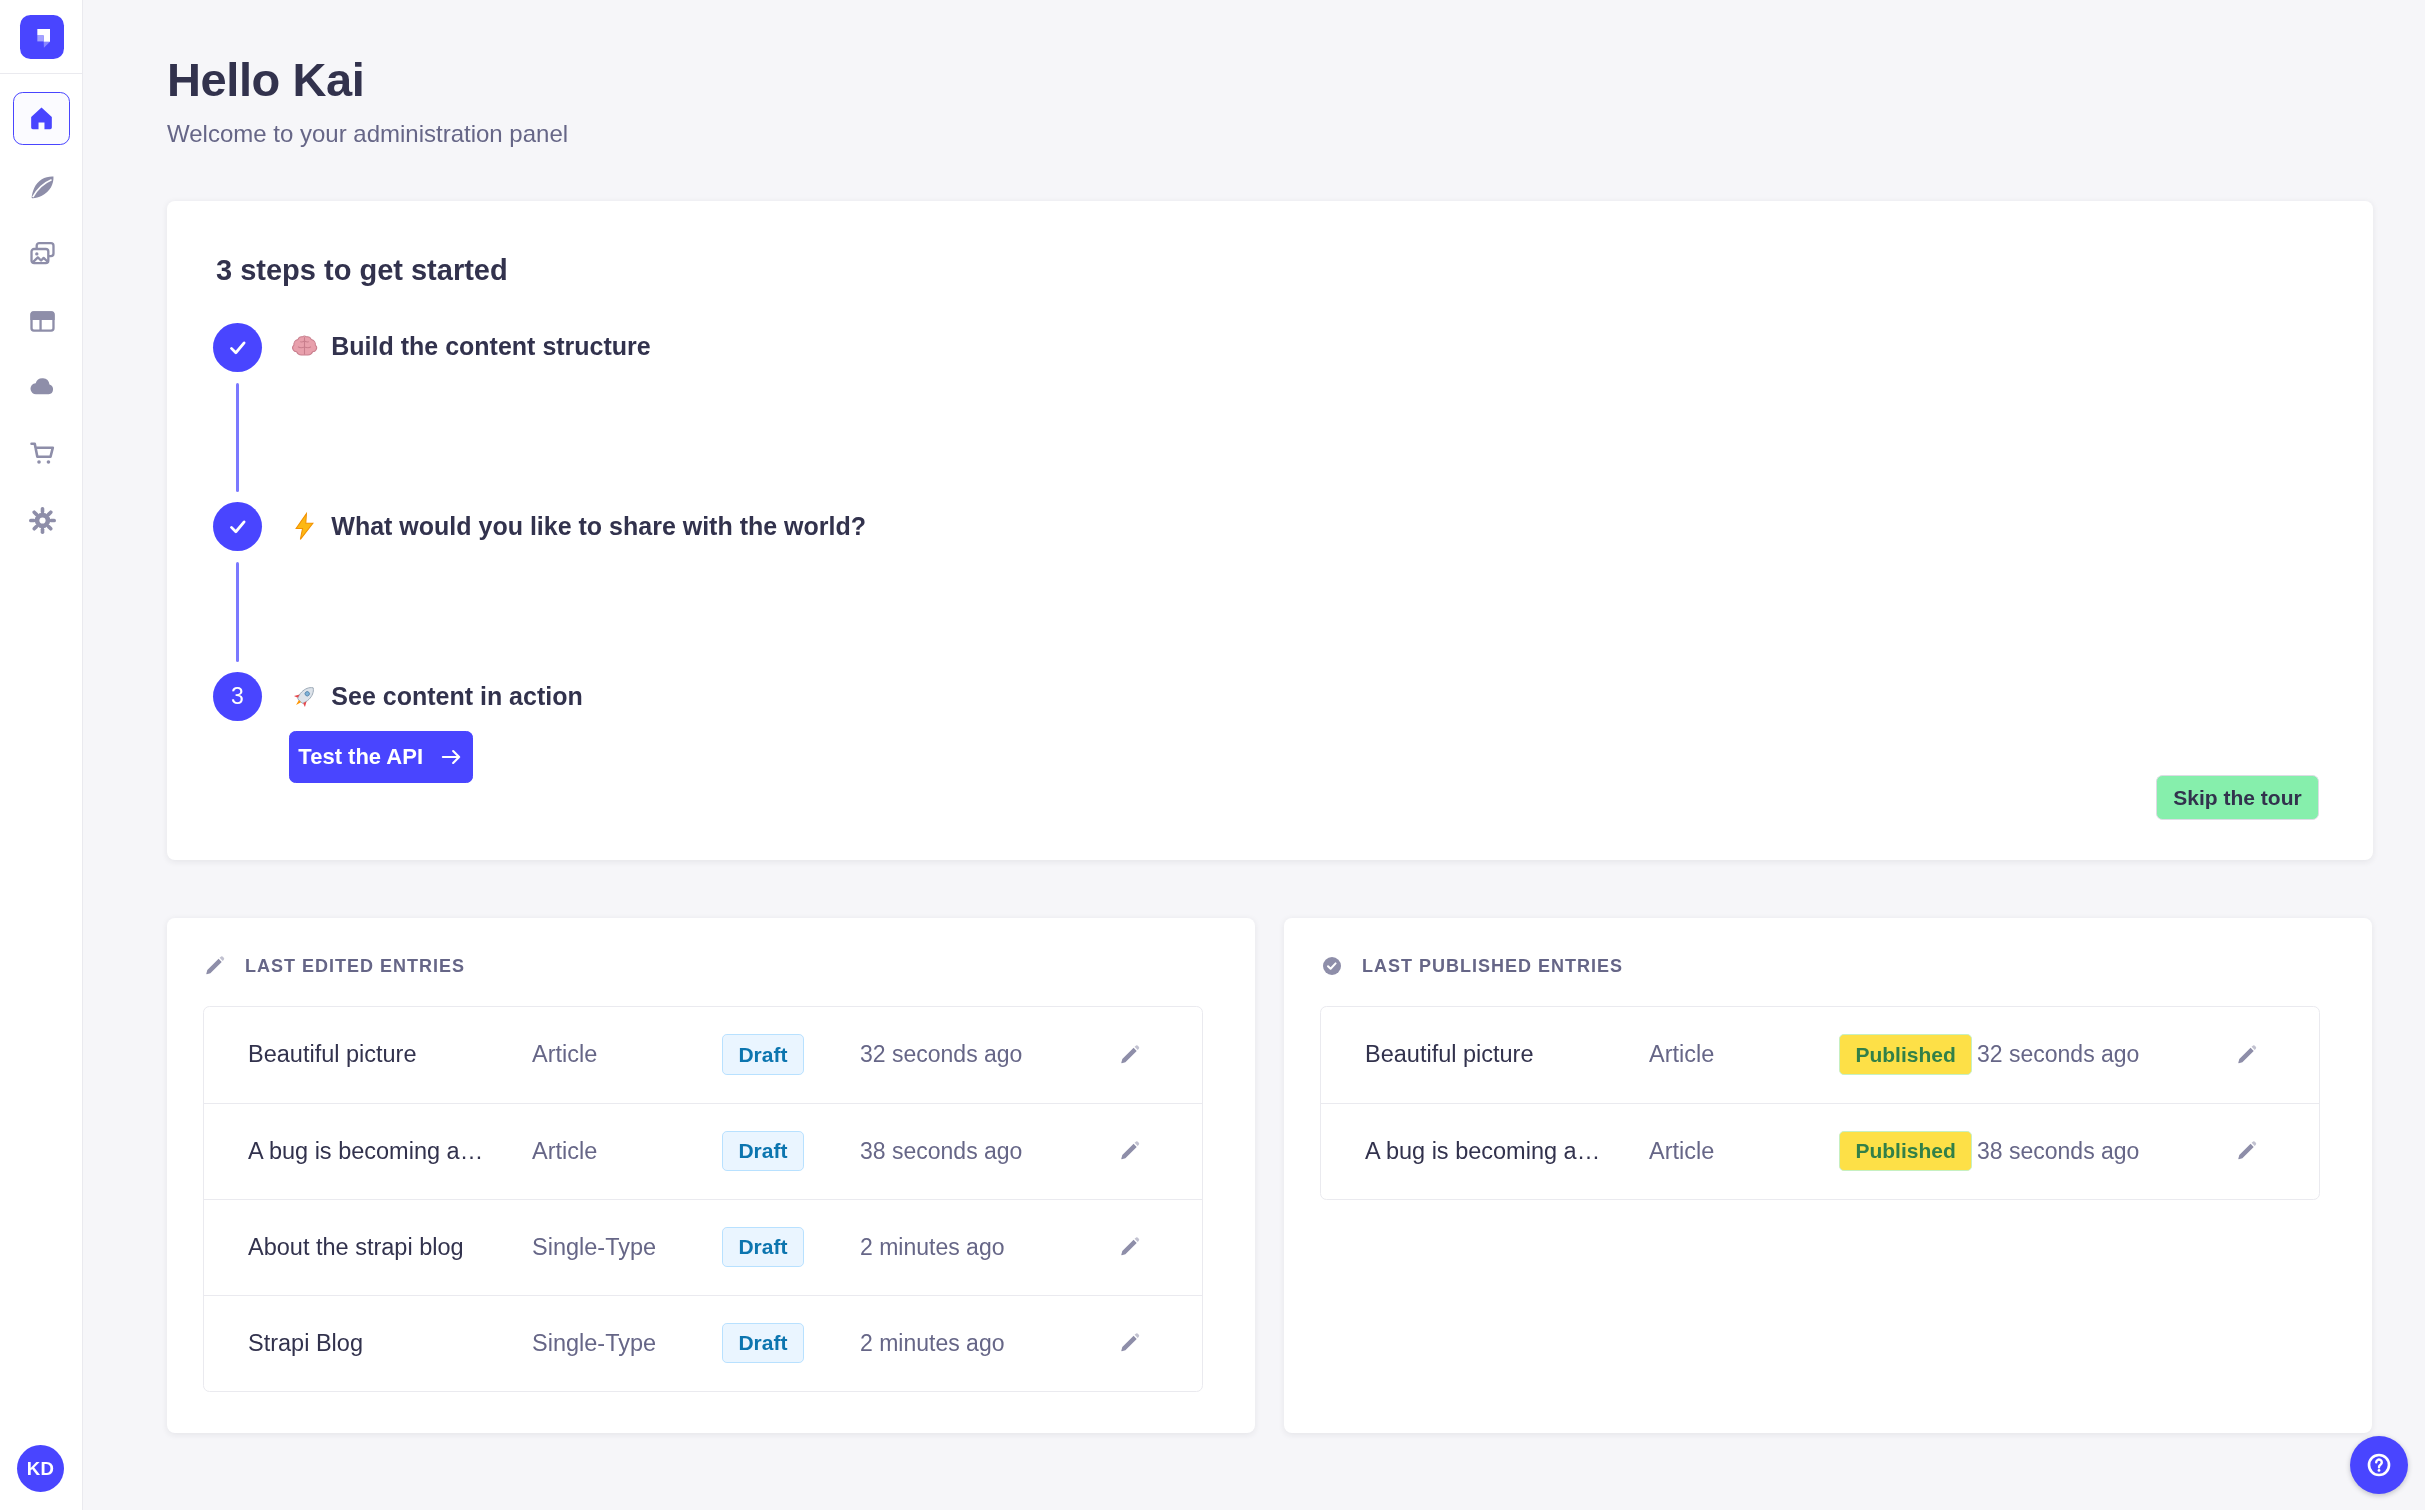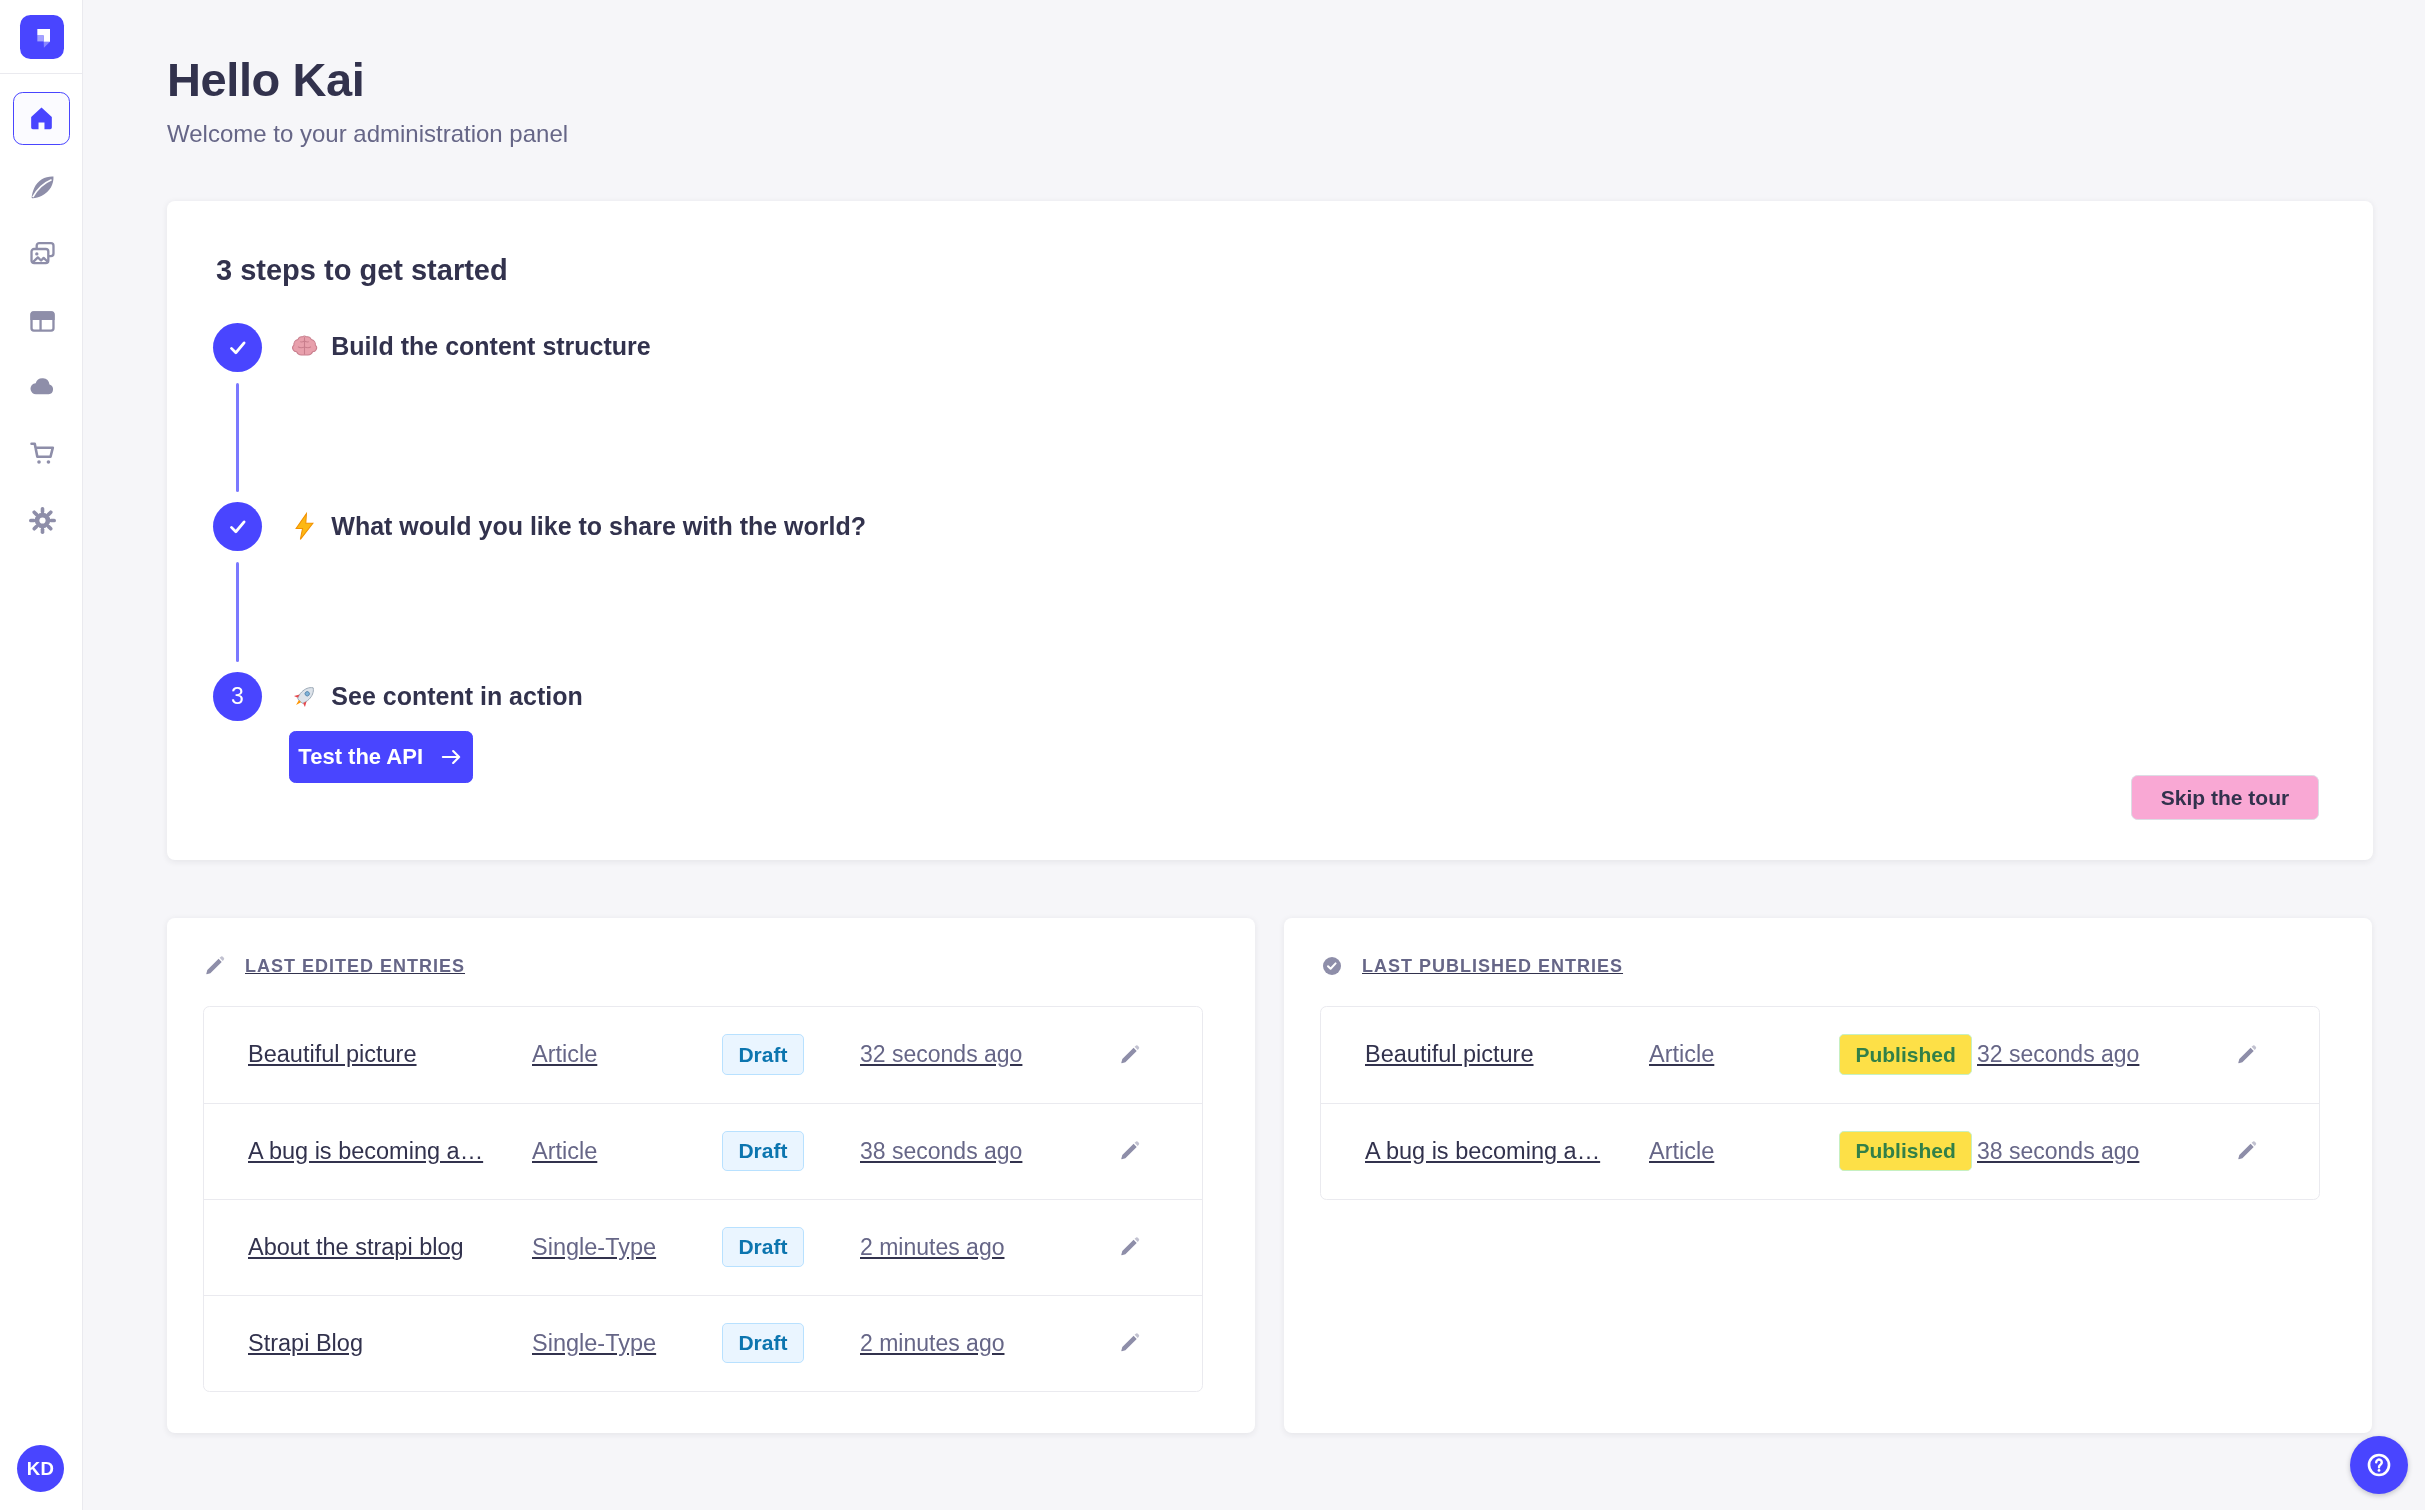--- a/index.html
+++ b/index.html
@@ -41,27 +41,27 @@
   .connector { position:absolute; left:69px; width:3.2px; background:#7b79ff; border-radius:1.6px; }
   .step-row { position:absolute; left:122px; display:flex; align-items:center; gap:11.3px;
     font-size:25px; font-weight:600; color:#32324d; }
   .emoji { width:31px; height:31px; display:inline-block; }
   .emoji svg { width:100%; height:100%; }
   .cta-btn { position:absolute; left:122px; top:530px; width:184px; height:52px;
     background:#4945ff; border:0.8px solid #4945ff; border-radius:6.5px; color:#fff;
     font-size:22px; font-weight:700; display:flex; align-items:center; justify-content:center;
     gap:14.6px; cursor:pointer; font-family:inherit; }
   .cta-btn svg { width:26px; height:26px; }
-  .skip-btn { position:absolute; right:54px; top:574px; width:188px; height:45px;
-    background:#f9a8d4; border:0.8px solid #dcdce4; border-radius:6.5px; color:#32324d;
+  .skip-btn { position:absolute; right:54px; top:574px; width:163px; height:45px;
+    background:#86efac; border:0.8px solid #dcdce4; border-radius:6.5px; color:#32324d;
     font-size:21px; font-weight:600; cursor:pointer; font-family:inherit; }
 
   
   .cards-row { display:flex; gap:29px; margin-top:58px; }
-  .entries-card { width:1088px; height:515px; padding:36px 52px 0 36px; position:relative;text-decoration:underline; }
+  .entries-card { width:1088px; height:515px; padding:36px 52px 0 36px; position:relative; }
   .entries-header { display:flex; align-items:center; gap:18px; color:#666687; }
   .entries-header svg { width:24px; height:24px; color:#8e8ea9; }
   .entries-header span { font-size:18px; font-weight:700; letter-spacing:1px; }
   .table { margin-top:27.6px; border:0.8px solid #eaeaef; border-radius:6.5px; overflow:hidden; background:#fff; }
   .row { display:grid; grid-template-columns:284px 190px 138px 1fr 49px; align-items:center;
     height:96px; padding:0 41px 0 44px; }
   .row + .row { border-top:0.8px solid #eaeaef; }
   .cell-title { font-size:23.5px; font-weight:500; color:#32324d; white-space:nowrap; overflow:hidden; }
   .cell-type  { font-size:23.5px; color:#666687; }
   .cell-time  { font-size:23px; color:#666687; }

